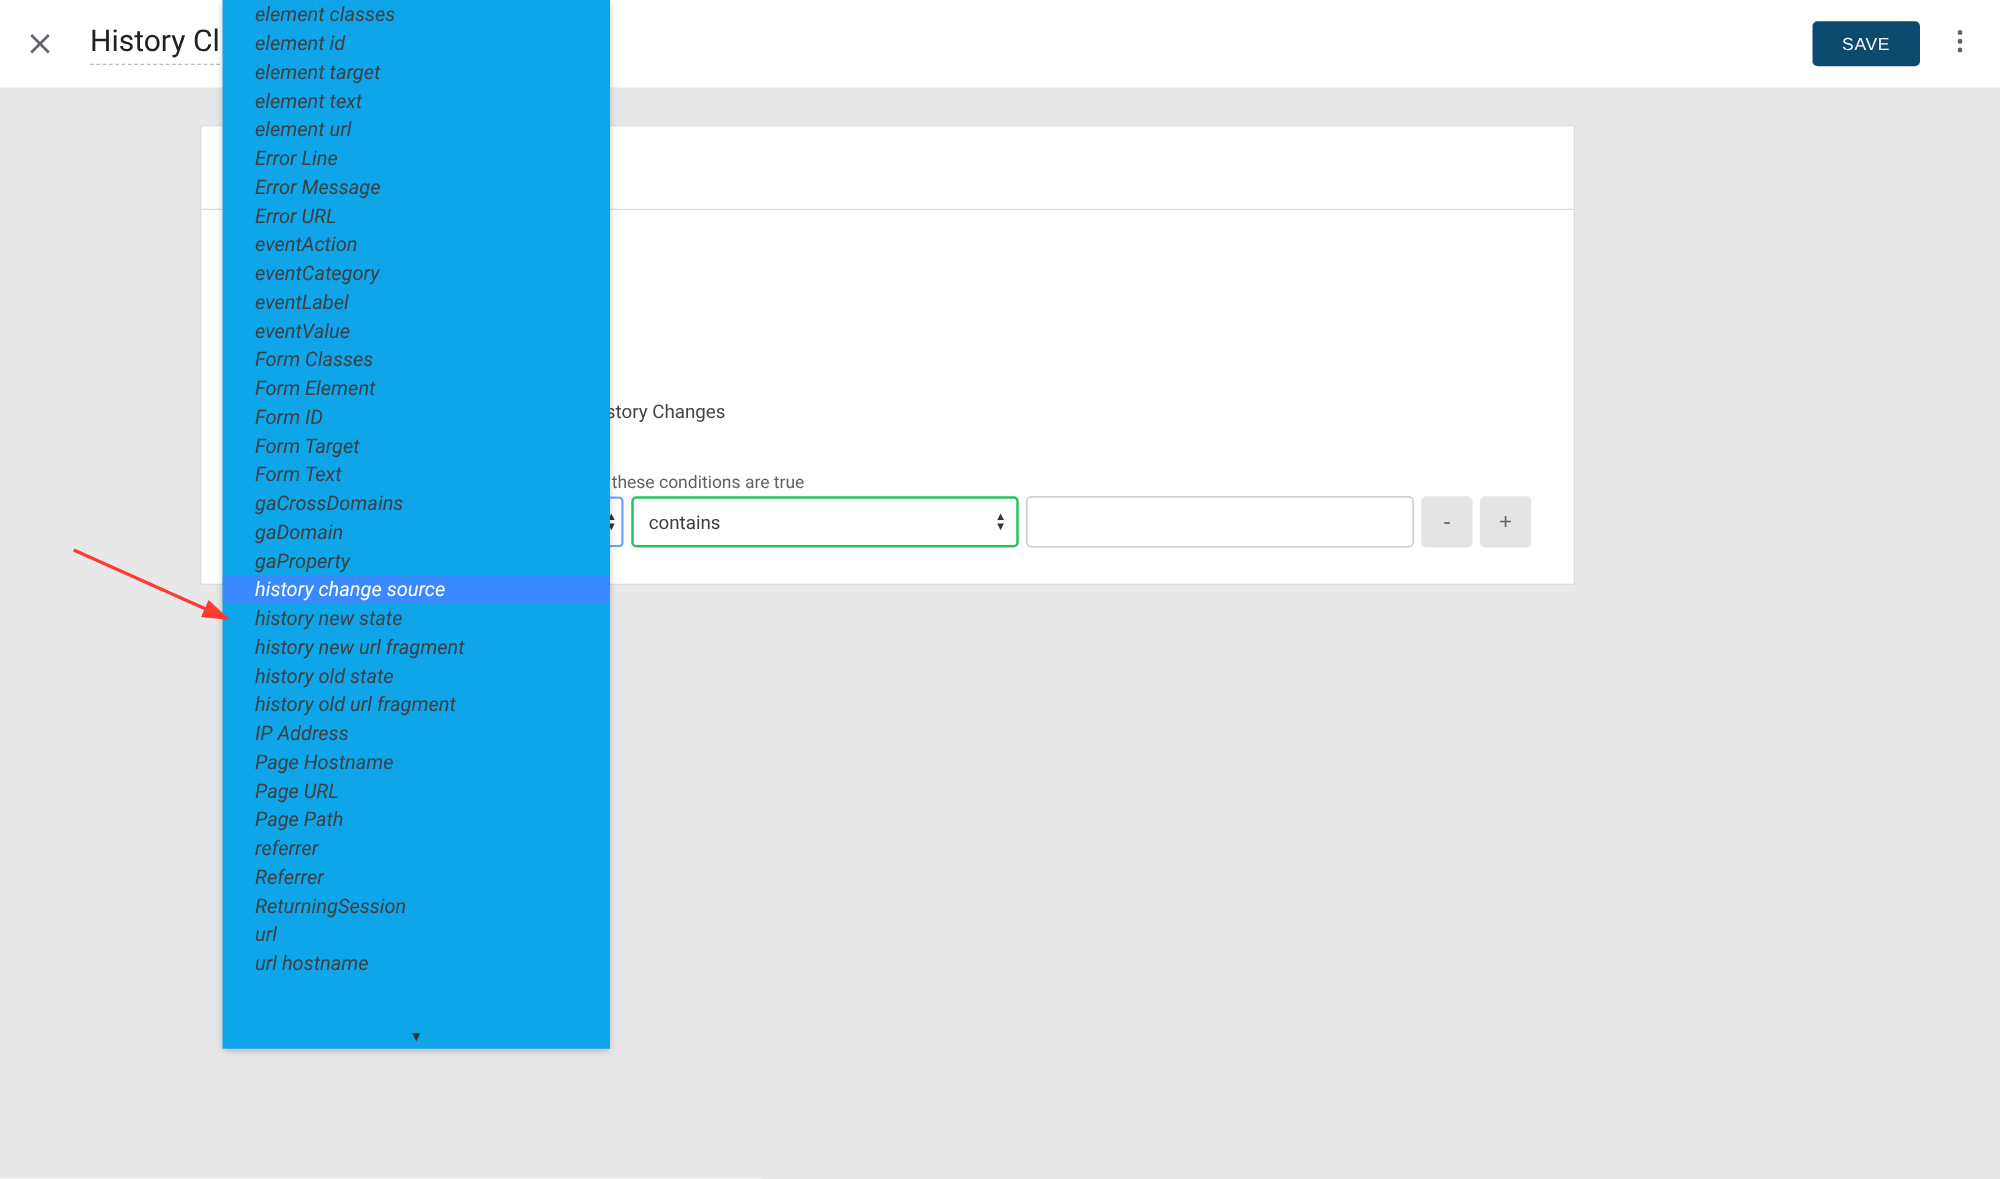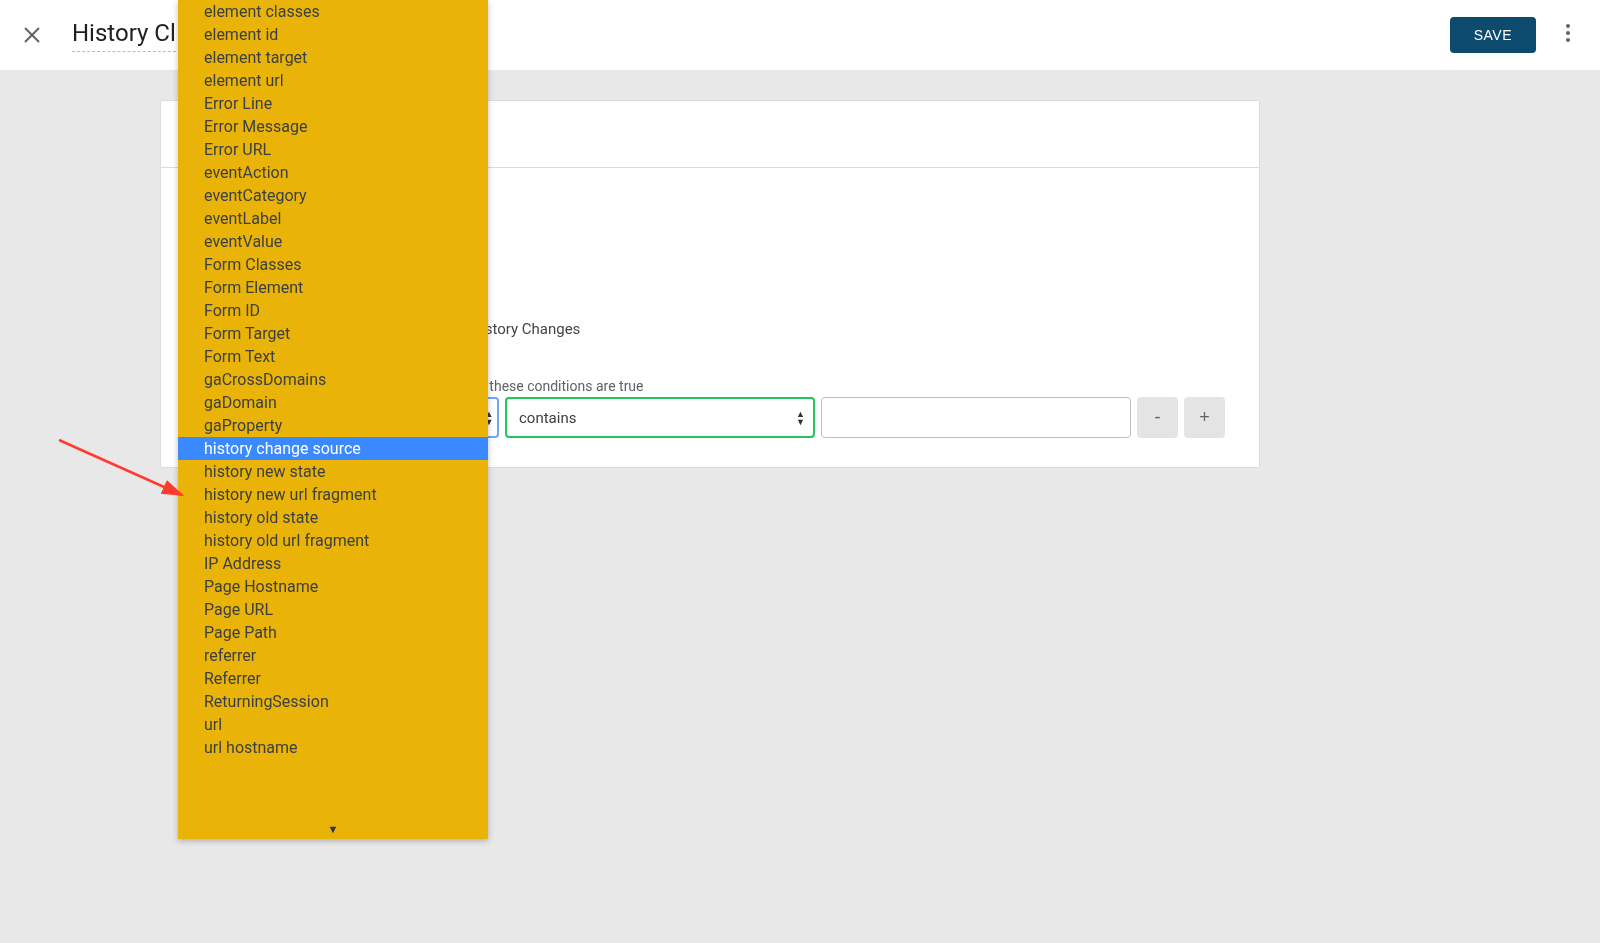--- a/index.html
+++ b/index.html
@@ -165,24 +165,25 @@
     cursor: pointer;
   }
 
   
   .dropdown {
     position: absolute;
     left: 178px;
     top: 0;
     width: 310px;
     height: 839px;
-    background: #eab308;
+    background: #0ea5e9;
     box-shadow: 0 2px 6px rgba(0,0,0,0.25);
     z-index: 50;
     overflow: hidden;
+    font-style: italic;
   }
   .dropdown .items-wrap {
     padding-left: 26px;
   }
   .dropdown .item {
     height: 23px;
     line-height: 23px;
     font-size: 16px;
     color: #3c4043;
     margin-left: -26px;
@@ -263,20 +264,21 @@
     </div>
   </div>
 
 </div>
 
 <div class="dropdown" style="top:0;">
   <div class="items-wrap" id="dropdown-list">
       <div class="item">element classes</div>
       <div class="item">element id</div>
       <div class="item">element target</div>
+      <div class="item">element text</div>
       <div class="item">element url</div>
       <div class="item">Error Line</div>
       <div class="item">Error Message</div>
       <div class="item">Error URL</div>
       <div class="item">eventAction</div>
       <div class="item">eventCategory</div>
       <div class="item">eventLabel</div>
       <div class="item">eventValue</div>
       <div class="item">Form Classes</div>
       <div class="item">Form Element</div>

